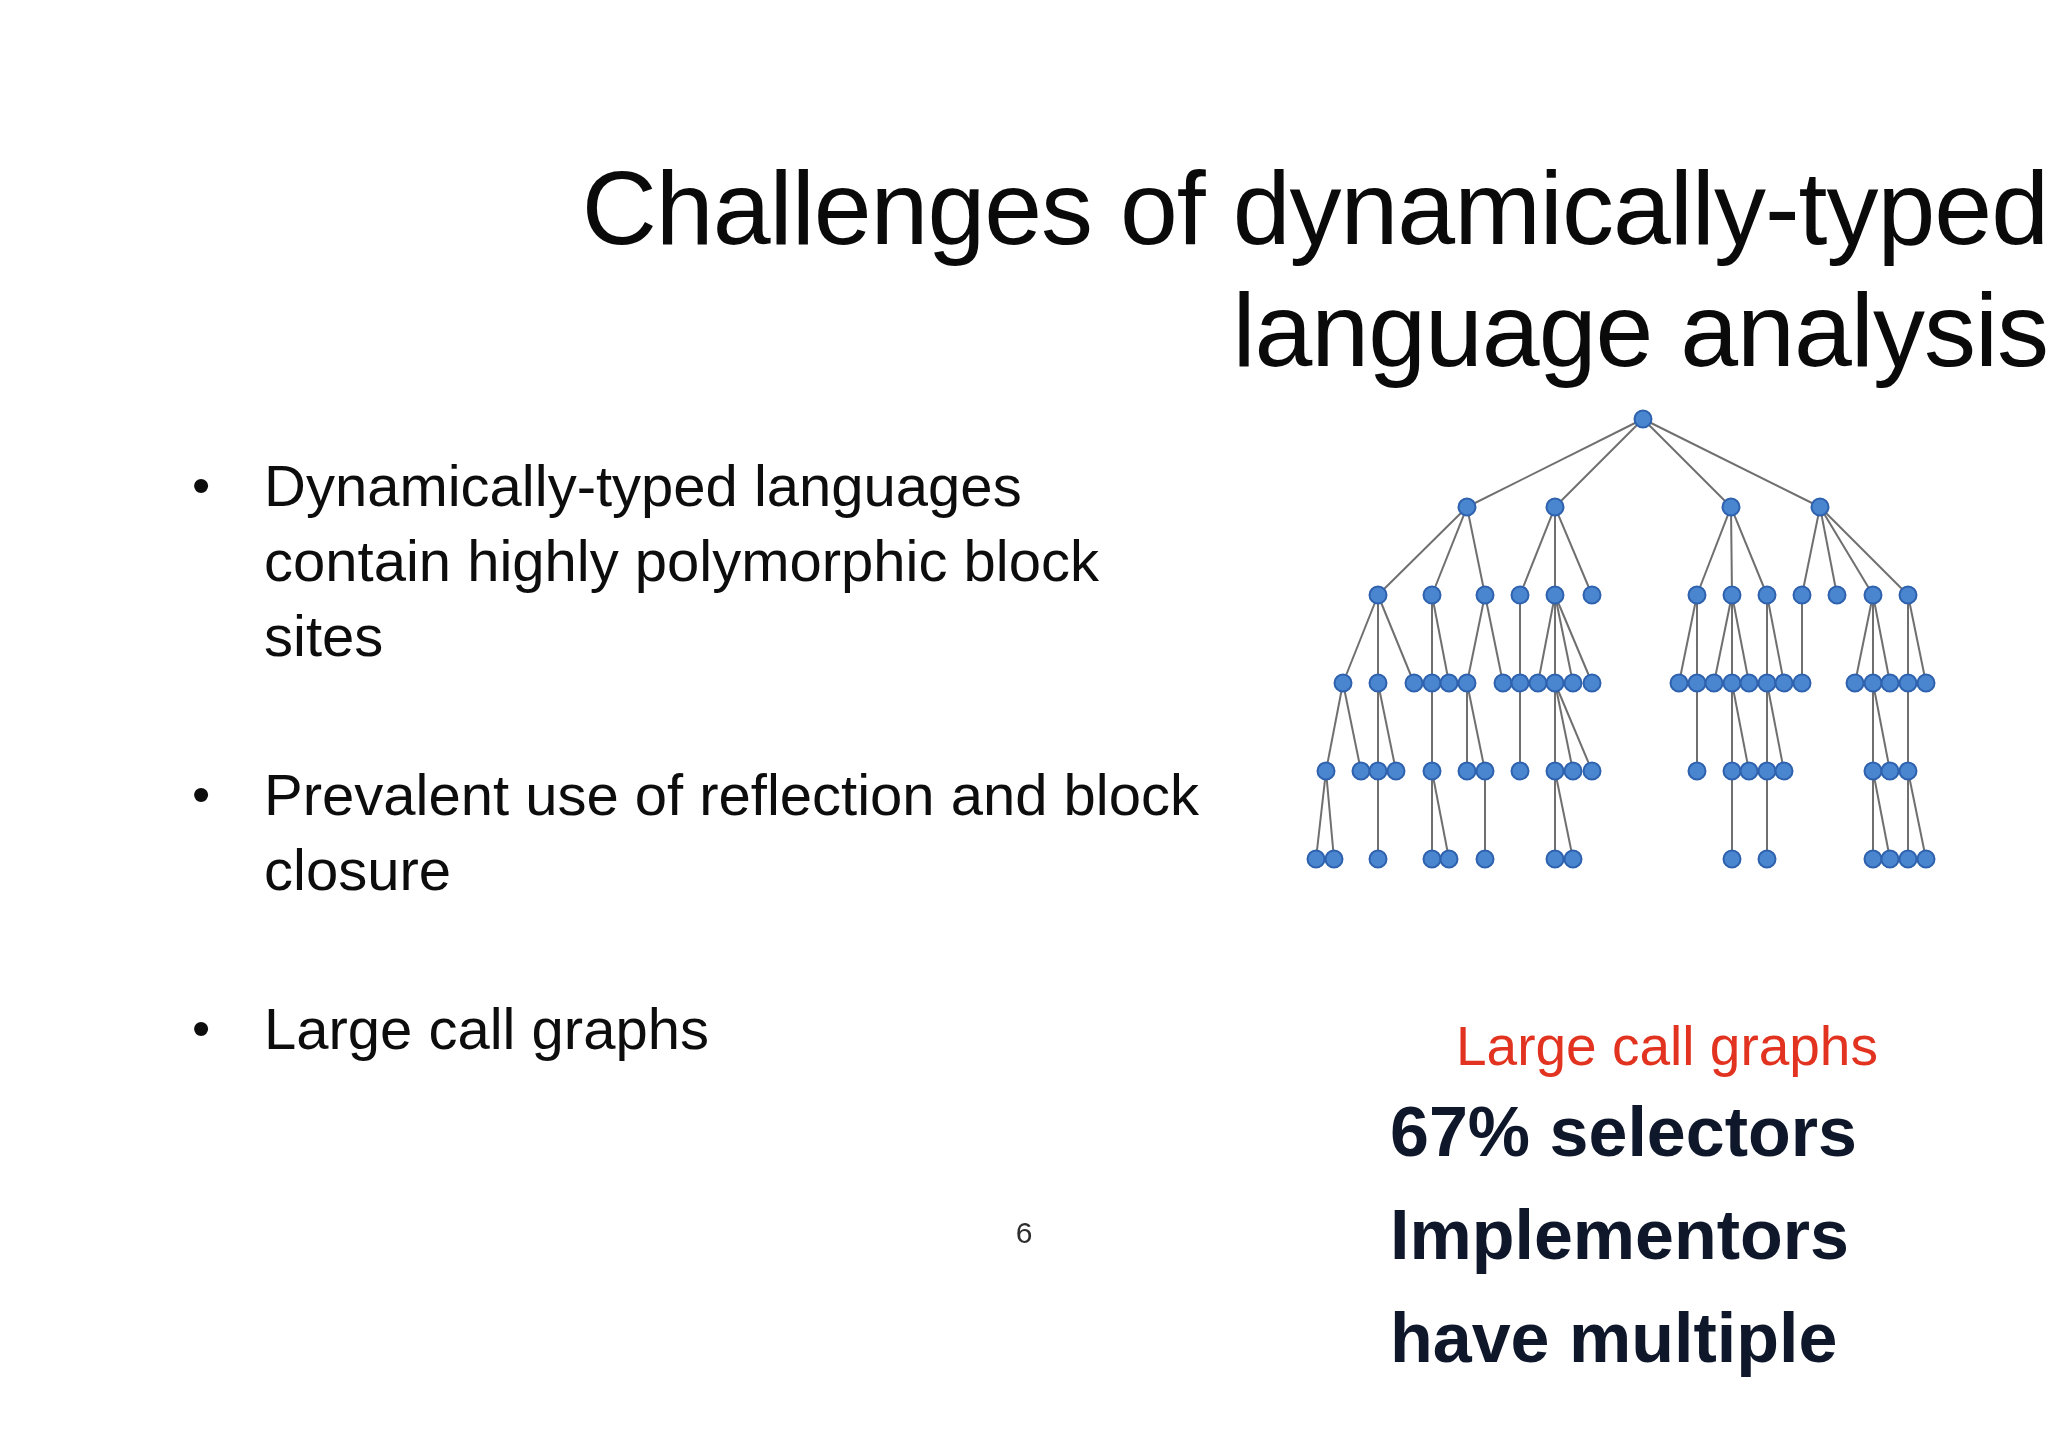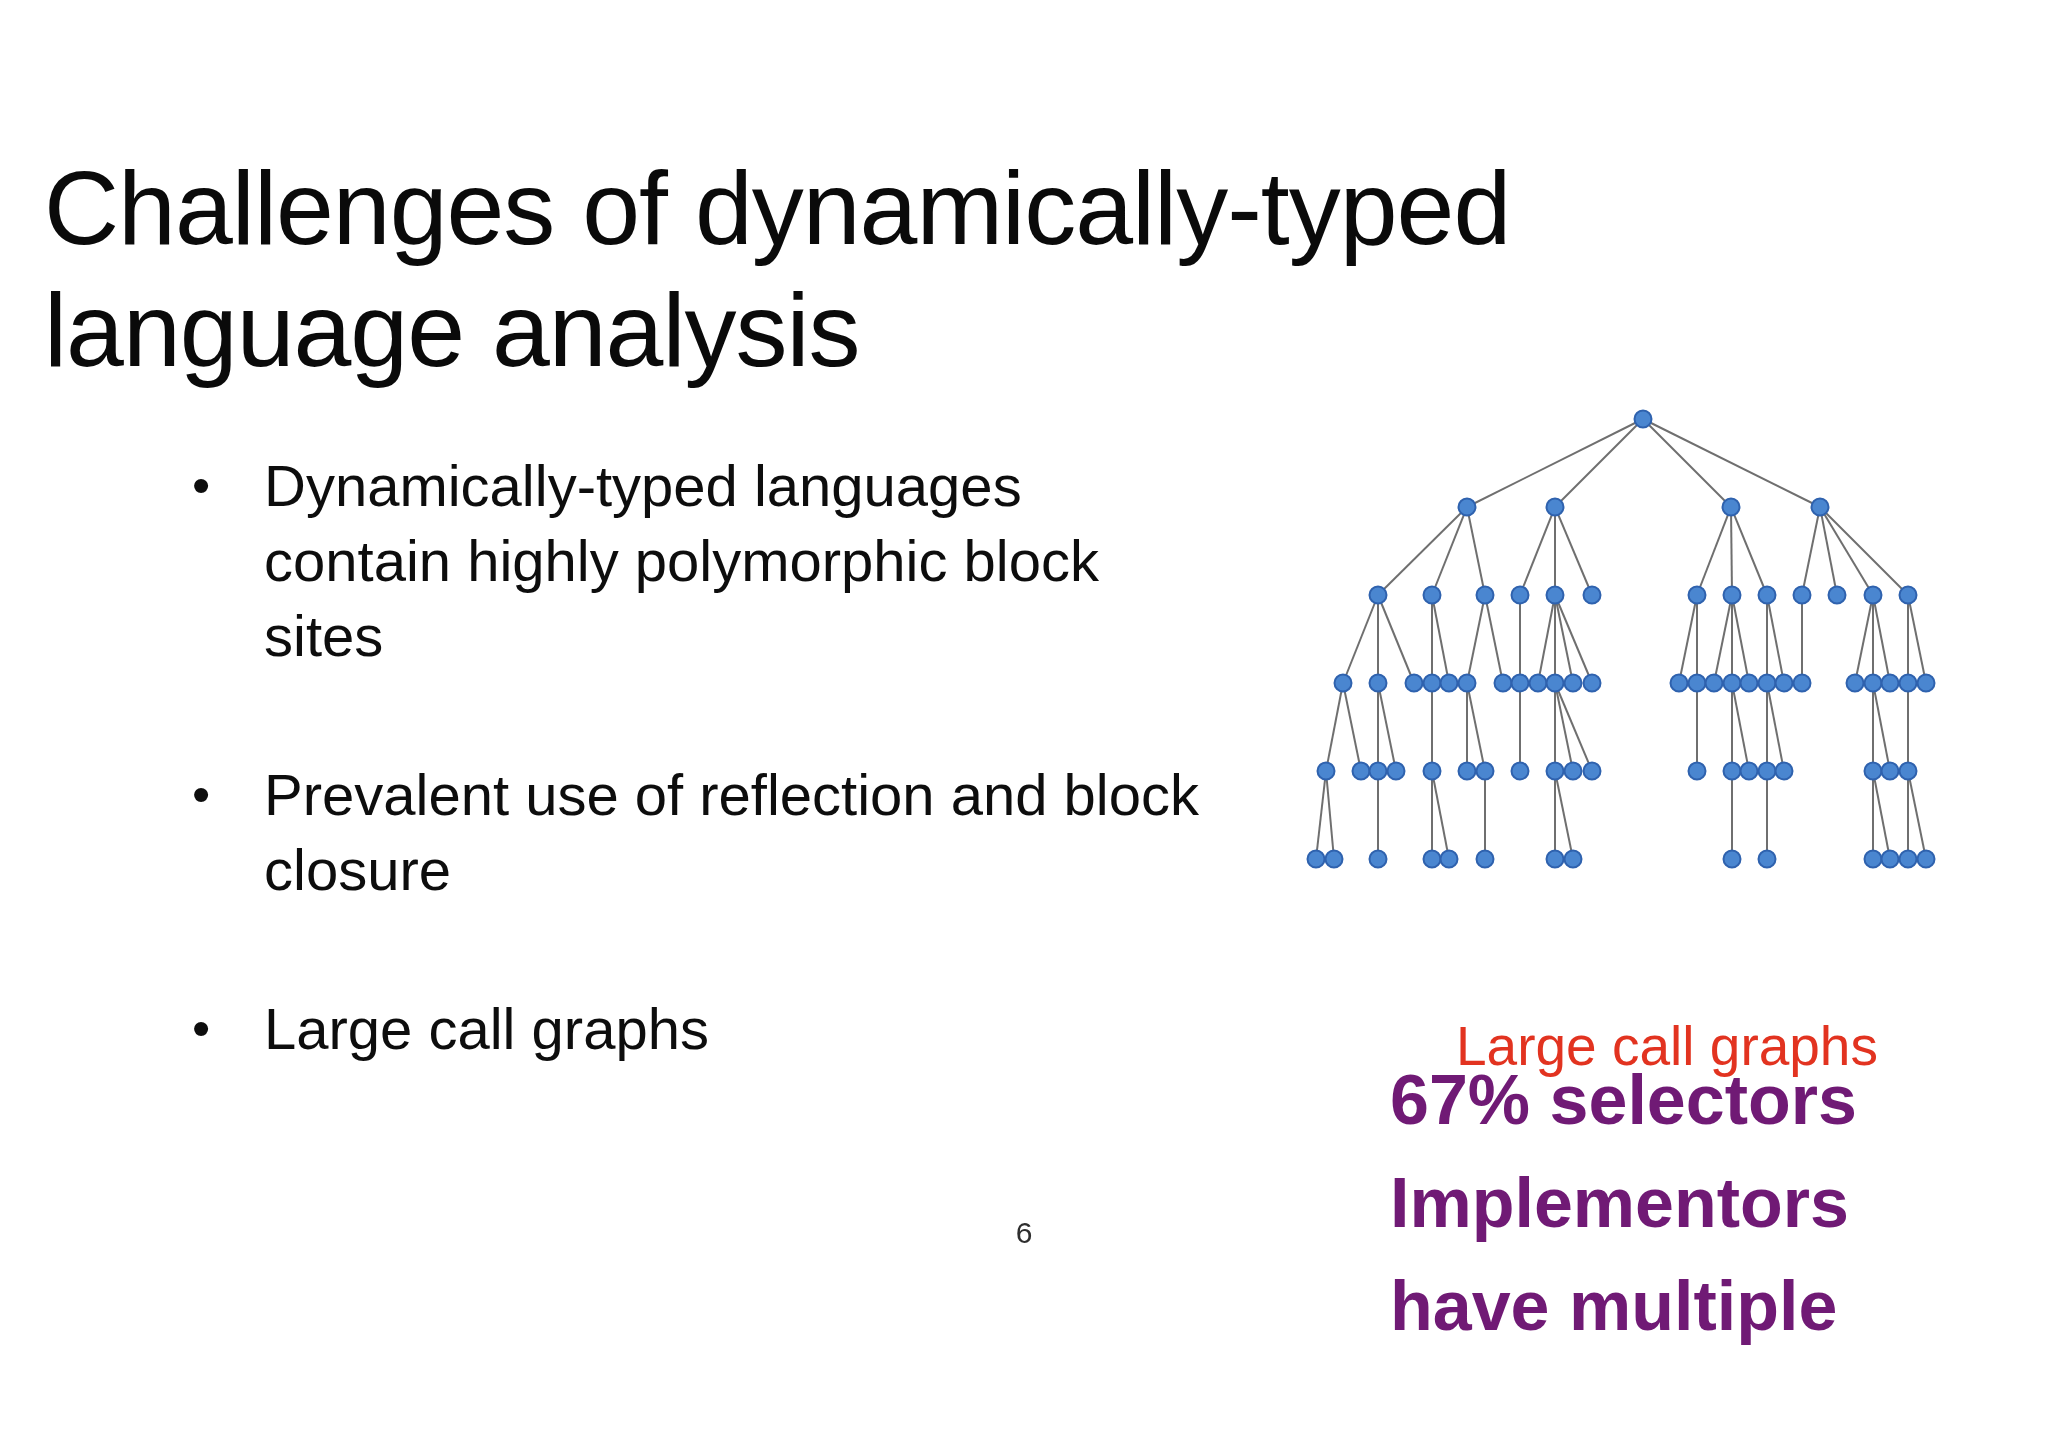--- a/index.html
+++ b/index.html
@@ -3,21 +3,21 @@
 <meta charset="utf-8">
 <style>
   html,body{margin:0;padding:0;}
   body{
     width:2048px;height:1447px;position:relative;overflow:hidden;
     background:#ffffff;color:#0a0a0a;
     font-family:"Liberation Sans", sans-serif;
   }
   .title{
     position:absolute;top:147px;left:44px;width:2004px;
-    font-size:104px;line-height:122px;text-align:left;
+    font-size:104px;line-height:122px;text-align:right;
     letter-spacing:-1px;color:#0a0a0a;
   }
   .bullets{
     position:absolute;left:190px;top:448px;width:1040px;
     list-style:none;margin:0;padding:0;
   }
   .bullet-item{
     display:flex;align-items:flex-start;
     font-size:58px;line-height:75px;
     margin-bottom:84px;color:#0d0d0d;
@@ -26,22 +26,22 @@
     flex:0 0 72px;font-size:52px;line-height:75px;color:#0d0d0d;
     padding-left:2px;
   }
   .bullet-text{flex:1 1 auto;max-width:960px;}
   .tree-svg{position:absolute;left:1280px;top:395px;width:720px;height:490px;}
   .callout-label{
     position:absolute;left:1387px;top:1013px;width:560px;
     font-size:55px;line-height:66px;text-align:center;
   }
   .stat-block{
-    position:absolute;left:1390px;top:1049px;width:600px;
-    font-size:70px;line-height:103px;font-weight:bold;color:#701a75;
+    position:absolute;left:1390px;top:1081px;width:600px;
+    font-size:70px;line-height:103px;font-weight:bold;color:#0f172a;
   }
   .page-number{
     position:absolute;left:0;top:1218px;width:2048px;
     text-align:center;font-size:30px;line-height:30px;color:#2e2e2e;
   }
 </style>
 </head>
 <body>
 
 <main>

